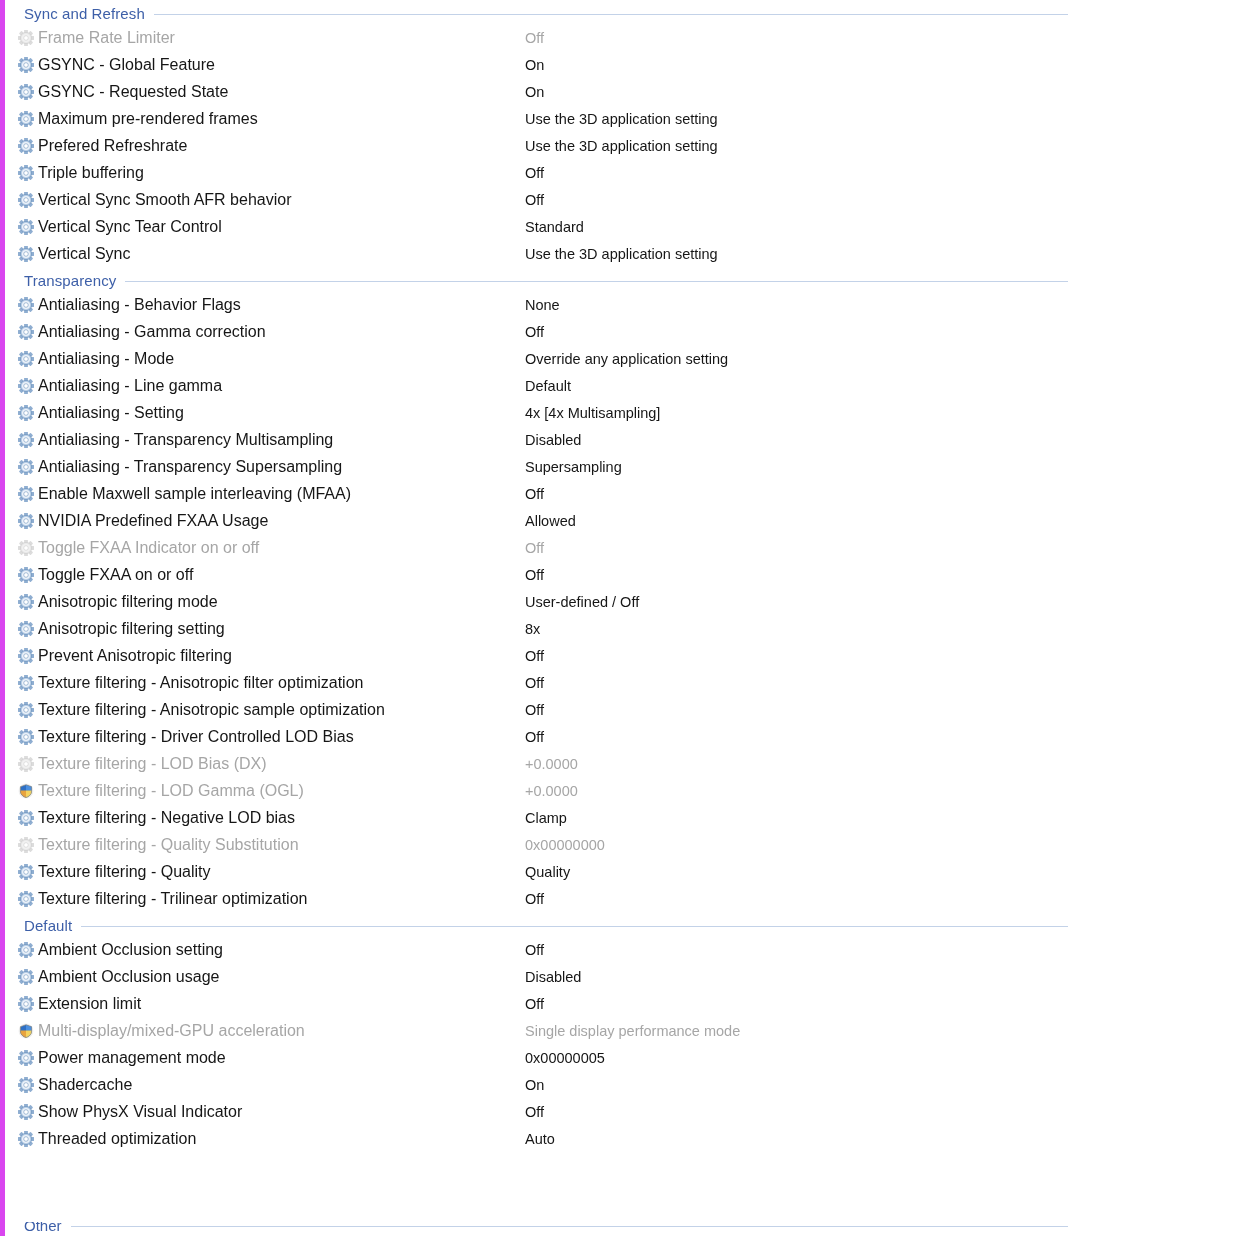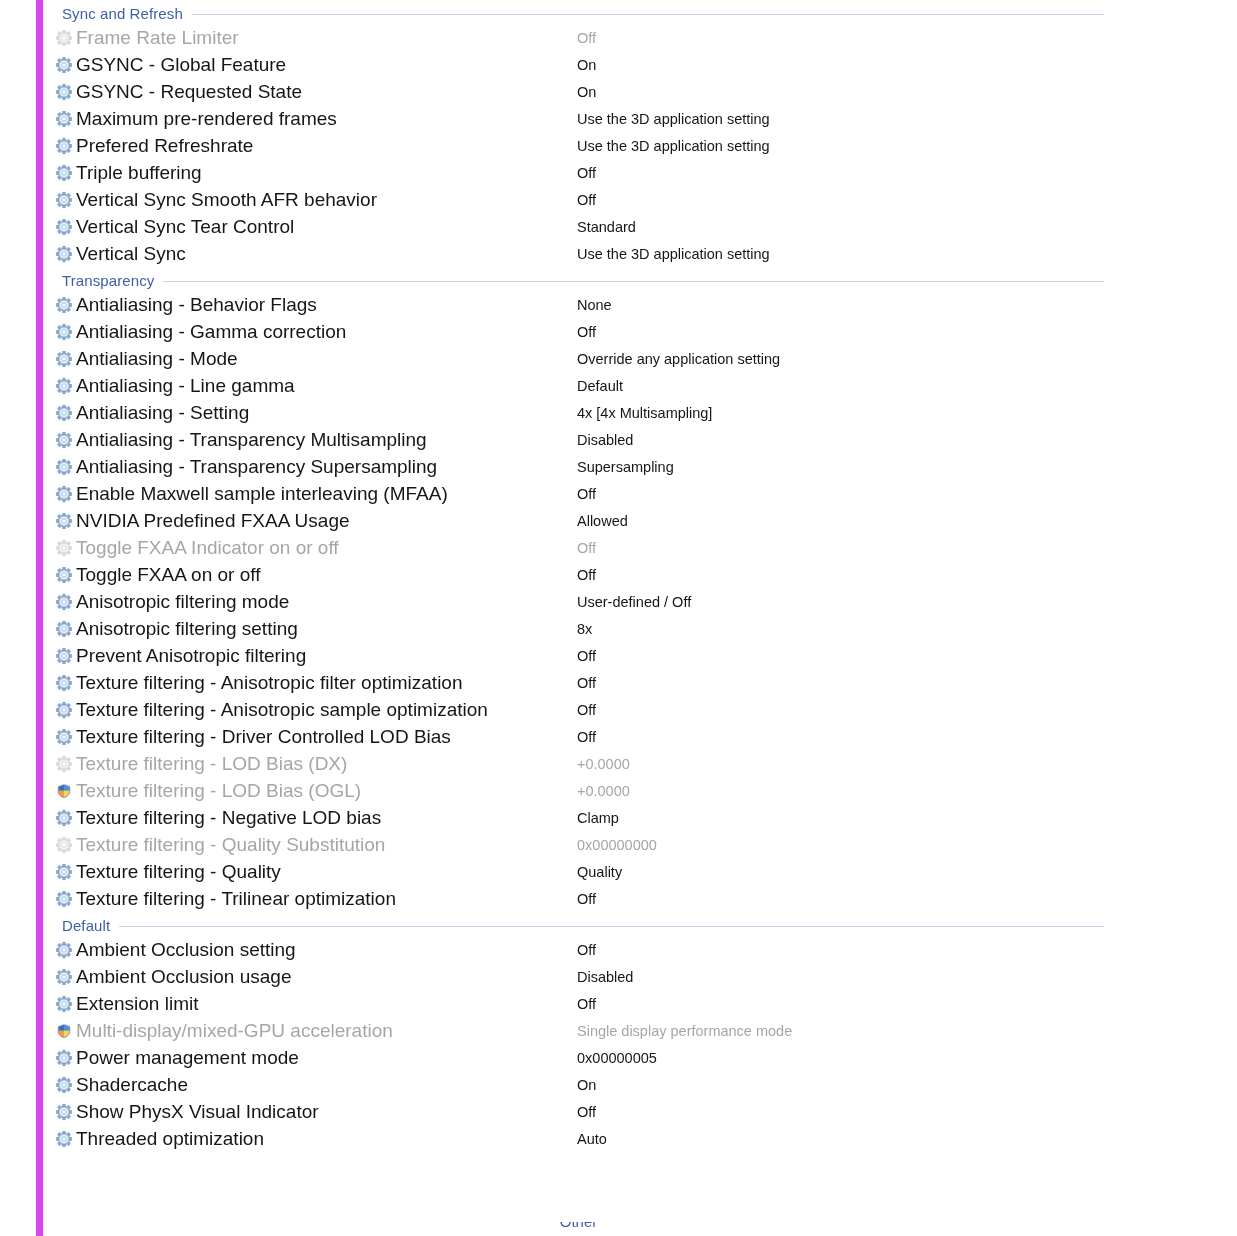--- a/index.html
+++ b/index.html
@@ -14,24 +14,23 @@
     font-family: "Liberation Sans", "DejaVu Sans", sans-serif;
     -webkit-font-smoothing: antialiased;
   }
 
   
   #panel {
     position: relative;
     width: 1068px;
     height: 1236px;
     box-sizing: border-box;
-    border-left: 7px solid #d946ef;
+    border-left: 5px solid #d946ef;
     background: #ffffff;
     overflow: hidden;
-    margin-left: 36px;
   }
 
   .section {
     position: relative;
   }
 
   
   .section-header {
     position: relative;
     height: 22px;
@@ -66,30 +65,30 @@
     padding-left: 13px;
   }
   .row .icon {
     width: 17px;
     height: 17px;
     flex: 0 0 17px;
     position: relative;
     margin-right: 3px;
   }
   .row .label {
-    font-size: 19px;
+    font-size: 16px;
     line-height: 16px;
     color: #161616;
     white-space: nowrap;
     position: relative;
     top: 0px;
   }
   .row .value {
     position: absolute;
-    left: 534px;
+    left: 520px;
     top: 50%;
     transform: translateY(-50%);
     font-size: 14.5px;
     line-height: 16px;
     color: #161616;
     white-space: nowrap;
   }
   .row.disabled .label,
   .row.disabled .value {
     color: #a6a6a6;
@@ -126,21 +125,20 @@
   }
   .partial-header .inner {
     position: absolute;
     left: 0;
     top: -8px;
     right: 0;
     height: 22px;
     display: flex;
     align-items: center;
     padding-left: 19px;
-    flex-direction: column;
   }
   .partial-header .sh-text {
     color: #3d5fa8;
     font-size: 15px;
     line-height: 15px;
     white-space: nowrap;
     padding-right: 9px;
   }
   .partial-header .sh-rule {
     flex: 1 1 auto;
@@ -748,21 +746,21 @@
                 <path d="M8 0.8 L14.4 3.1 V8.2 C14.4 11.8 11.6 14.4 8 15.4 C4.4 14.4 1.6 11.8 1.6 8.2 V3.1 Z" fill="#f2c94c"></path>
                 <path d="M8 0.8 L14.4 3.1 V8.2 C14.4 11.8 11.6 14.4 8 15.4 Z" fill="#2e6fc4"></path>
                 <path d="M8 0.8 L1.6 3.1 V8.2 C1.6 11.8 4.4 14.4 8 15.4 Z" fill="#2e6fc4"></path>
                 <path d="M8 0.8 L14.4 3.1 V7.4 H8 Z" fill="#4a8fe0"></path>
                 <path d="M8 7.4 H14.4 V8.2 C14.4 11.8 11.6 14.4 8 15.4 Z" fill="#f4d35e"></path>
                 <path d="M1.6 7.4 H8 V15.4 C4.4 14.4 1.6 11.8 1.6 8.2 Z" fill="#e8a33d"></path>
                 <path d="M8 0.8 L14.4 3.1 V8.2 C14.4 11.8 11.6 14.4 8 15.4 C4.4 14.4 1.6 11.8 1.6 8.2 V3.1 Z" fill="none" stroke="#8a8a8a" stroke-width="0.7"></path>
               </svg>
             </span>
           </span>
-          <span class="label">Texture filtering - LOD Bias (OGL)</span>
+          <span class="label">Texture filtering - LOD Gamma (OGL)</span>
           <span class="value">+0.0000</span>
         </div>
         <div class="row">
           <span class="icon">
             <span class="gear">
               <svg viewBox="0 0 16 16" xmlns="http://www.w3.org/2000/svg">
                 <rect x="12.4" y="6.1" width="3.8" height="3.8" rx="0.7" fill="#8faed1" transform="rotate(0 14.3 8)"></rect>
                 <rect x="10.55477272147525" y="10.554772721475247" width="3.8" height="3.8" rx="0.7" fill="#8faed1" transform="rotate(45 12.45477272147525 12.454772721475248)"></rect>
                 <rect x="6.1" y="12.4" width="3.8" height="3.8" rx="0.7" fill="#8faed1" transform="rotate(90 8 14.3)"></rect>
                 <rect x="1.6452272785247515" y="10.55477272147525" width="3.8" height="3.8" rx="0.7" fill="#8faed1" transform="rotate(135 3.5452272785247514 12.45477272147525)"></rect>

